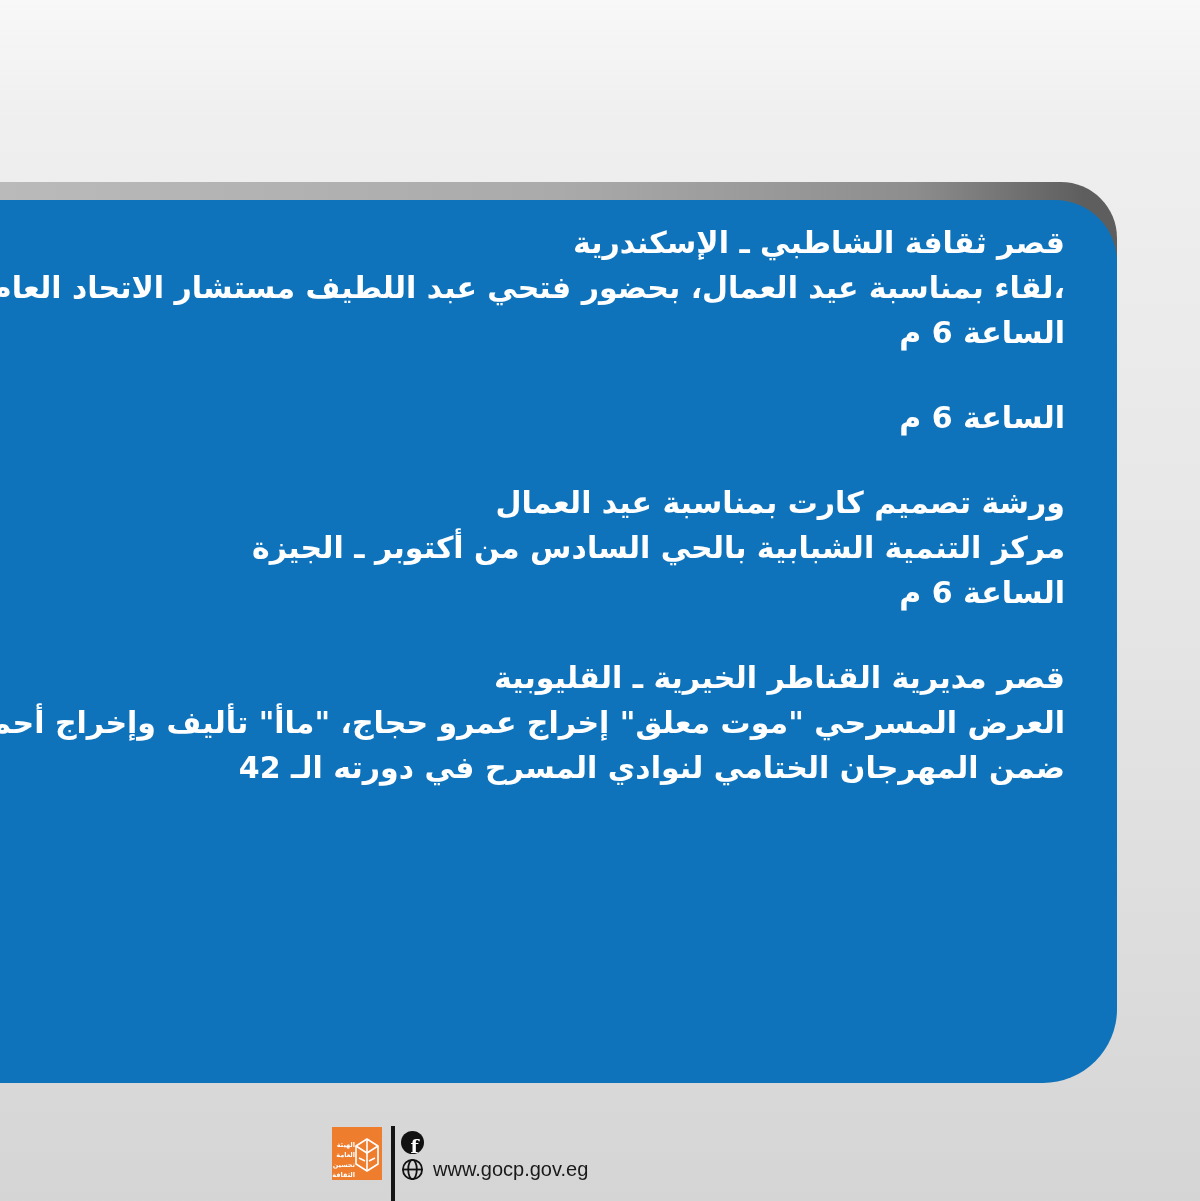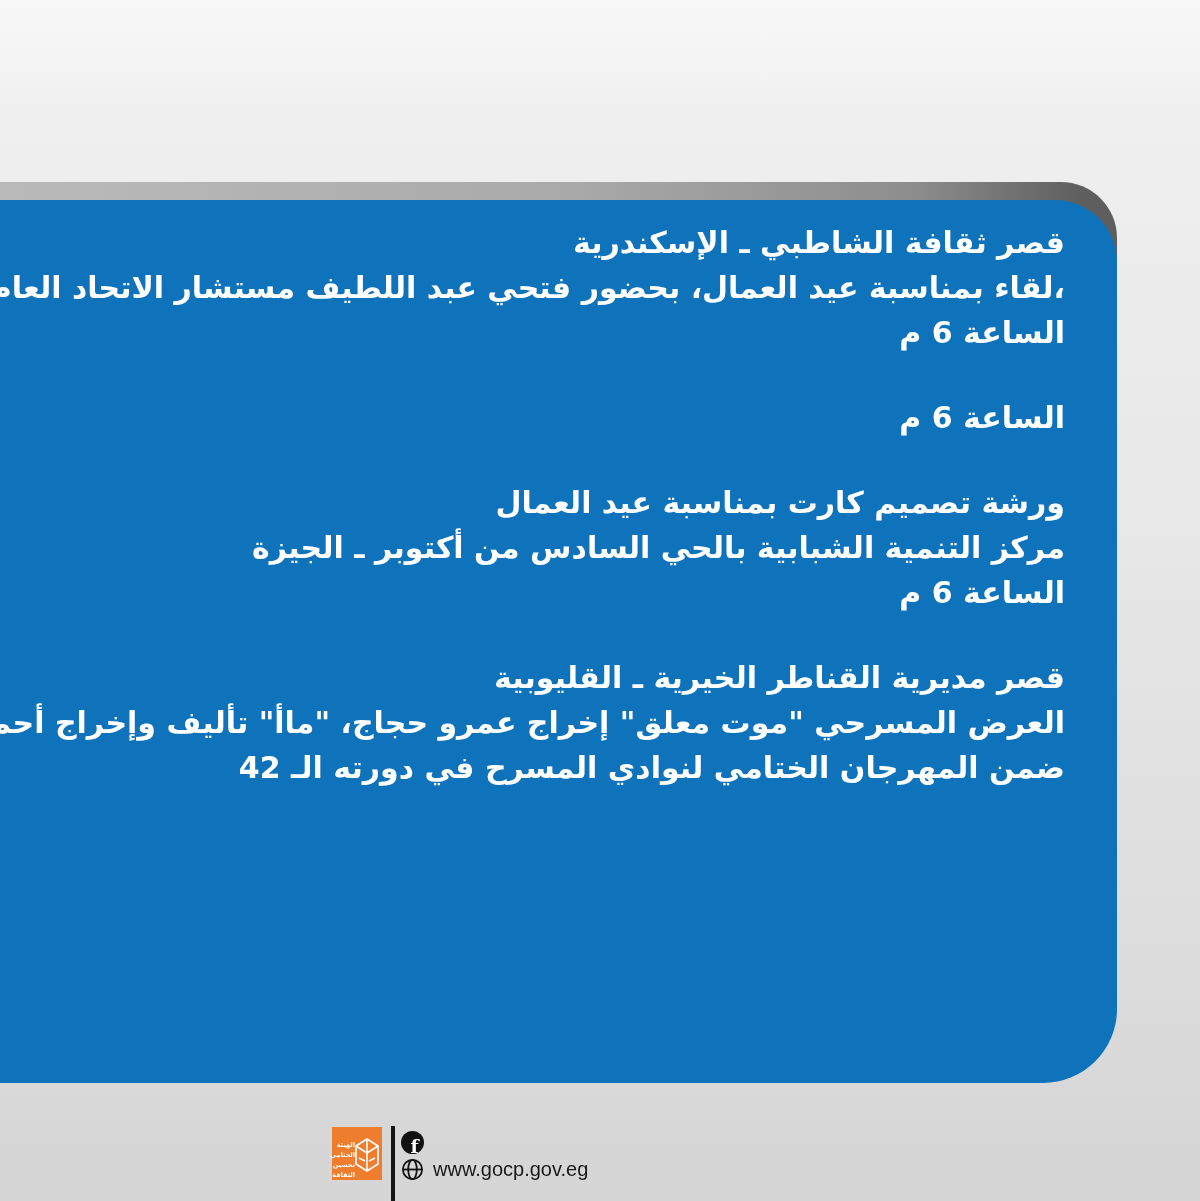--- a/index.html
+++ b/index.html
@@ -107,21 +107,21 @@
         <div class="event-line">العرض المسرحي "موت معلق" إخراج عمرو حجاج، "ماأ" تأليف وإخراج أحمد الحرفة</div>
         <div class="event-line">ضمن المهرجان الختامي لنوادي المسرح في دورته الـ 42</div>
       </div>
 
     </div>
   </div>
 
   <div class="footer-logo">
     <div class="logo-lines">
       <div>الهيئة</div>
-      <div>الختامي</div>
+      <div>العامة</div>
       <div>تحسين</div>
       <div>الثقافة</div>
     </div>
     <svg class="logo-mark" width="28" height="40" viewBox="0 0 28 40">
       <g fill="none" stroke="#ffffff" stroke-width="1.6" stroke-linejoin="round">
         <path d="M3 12 L14 5 L25 12 L25 30 L14 37 L3 30 Z"></path>
         <path d="M14 5 L14 37"></path>
         <path d="M3 12 L14 19 L25 12"></path>
         <path d="M6 24 L12 27 M16 27 L22 24"></path>
       </g>

